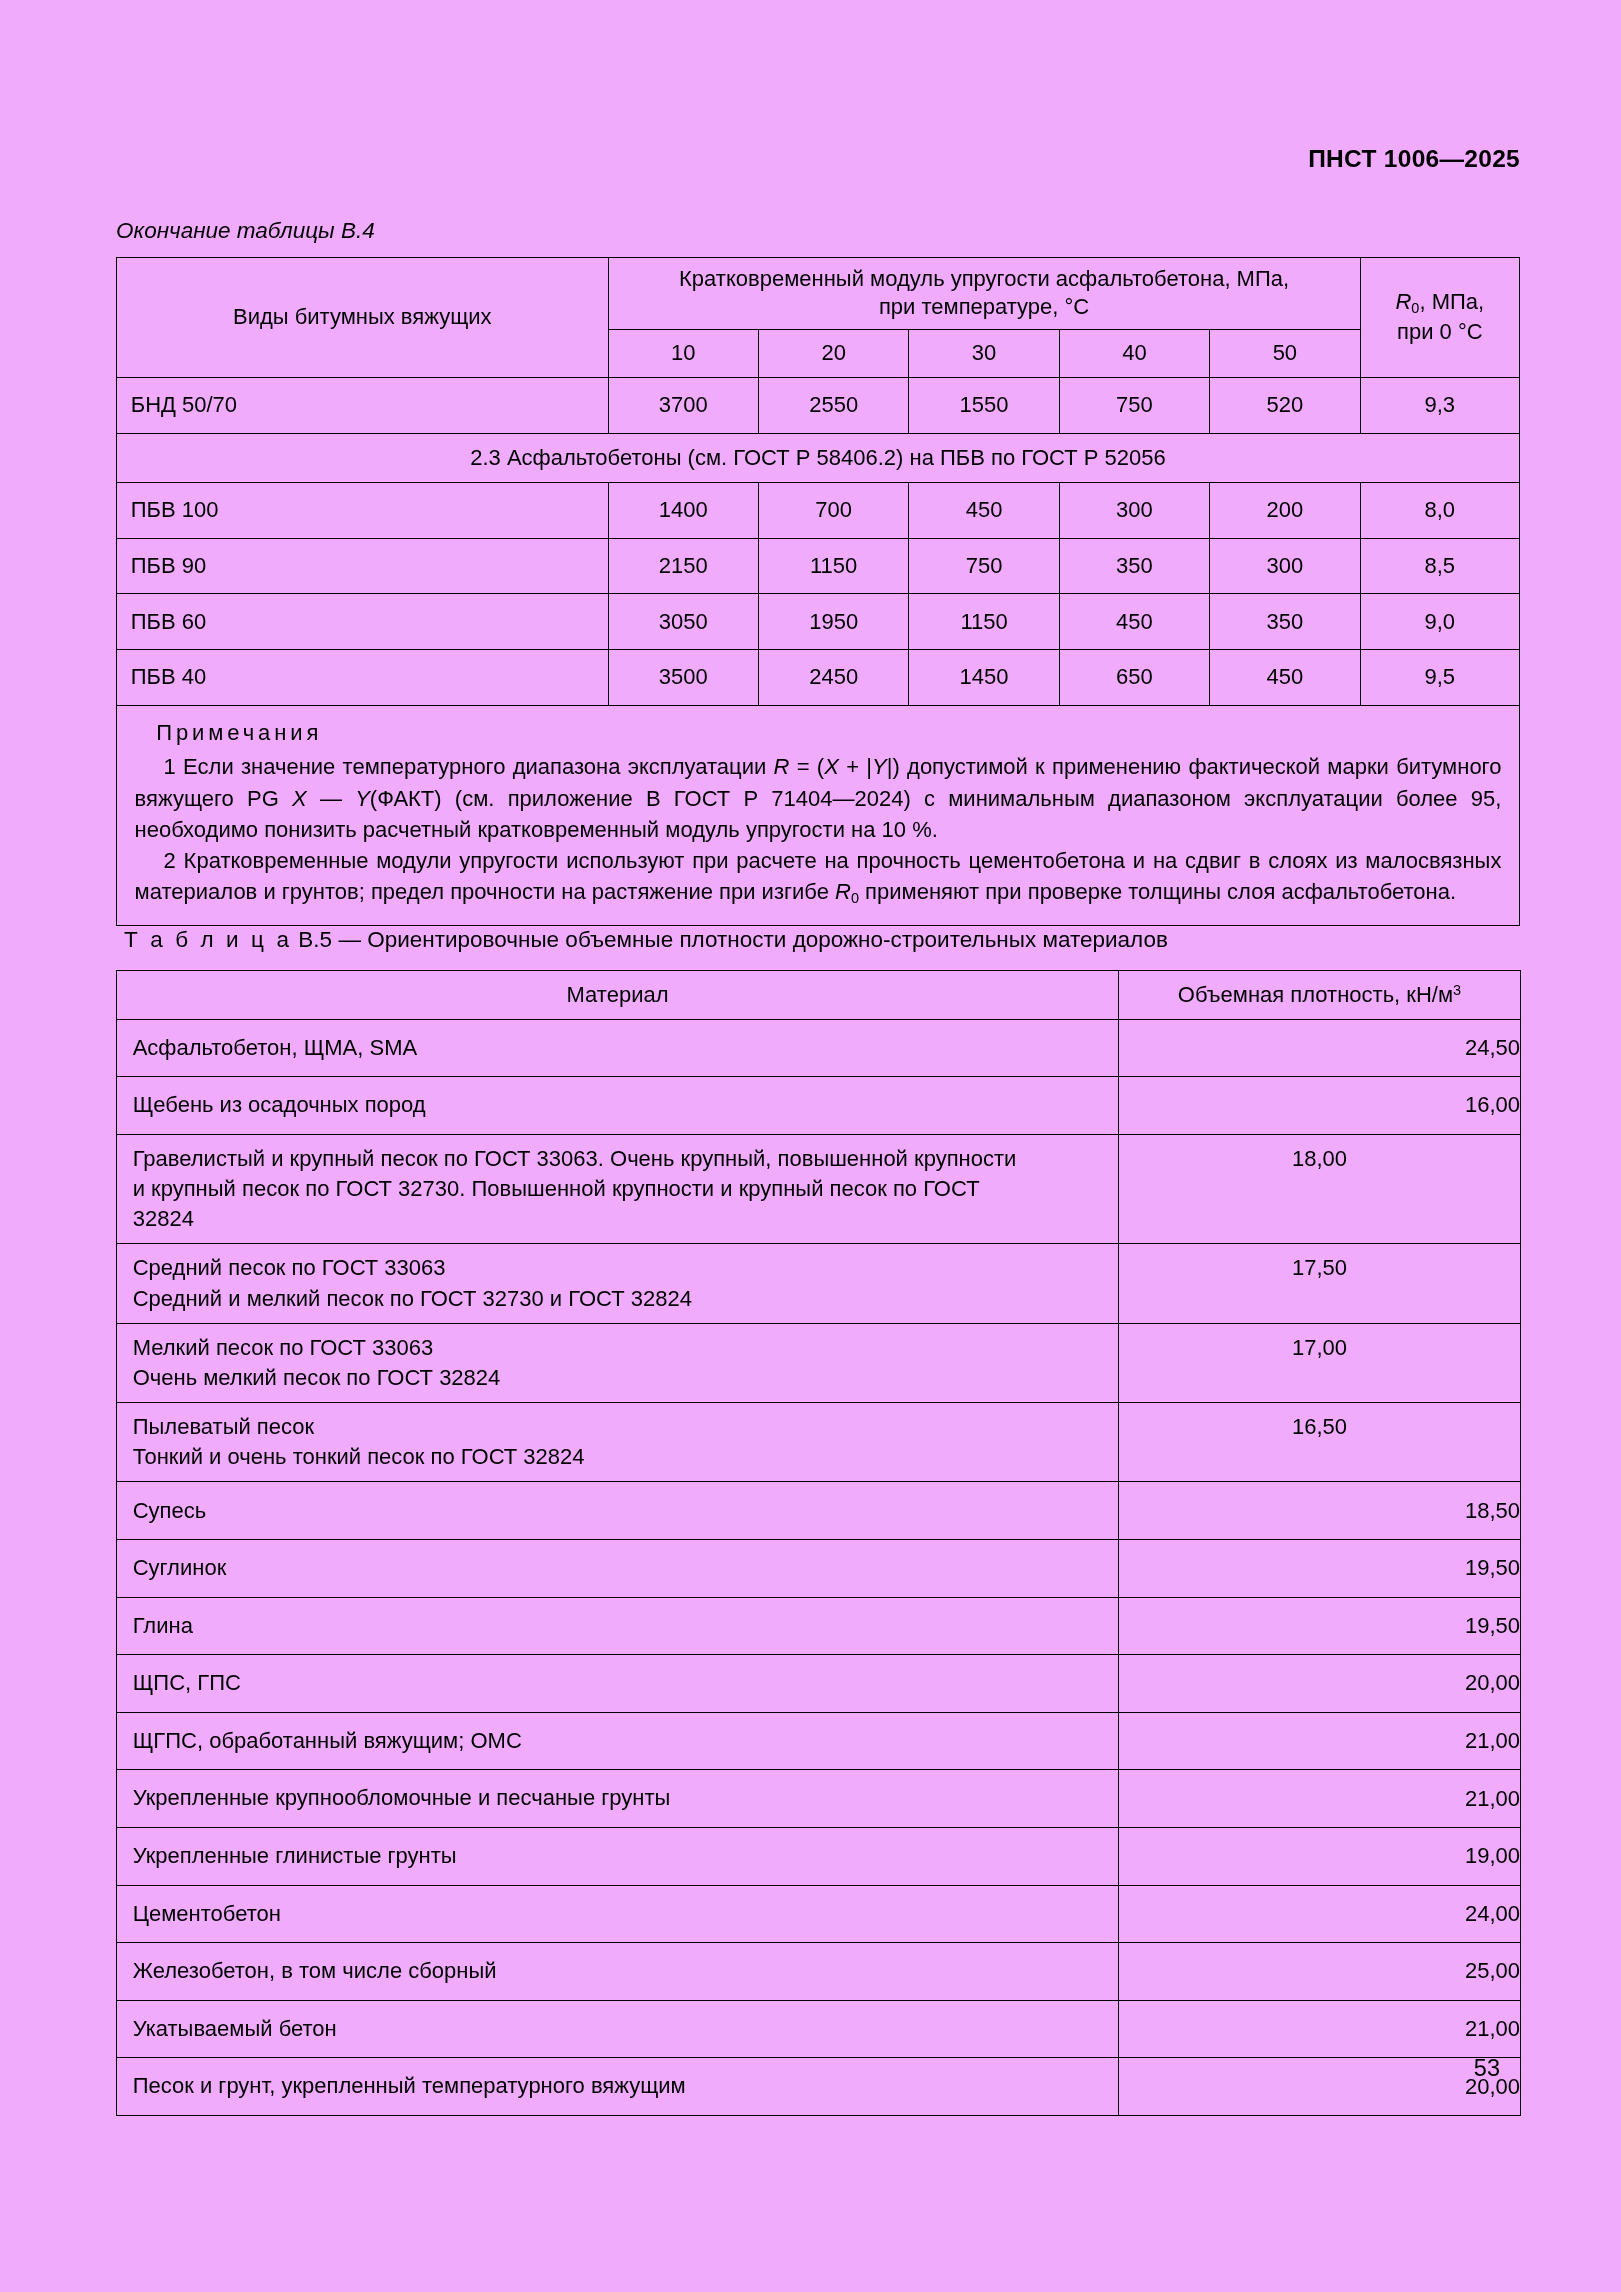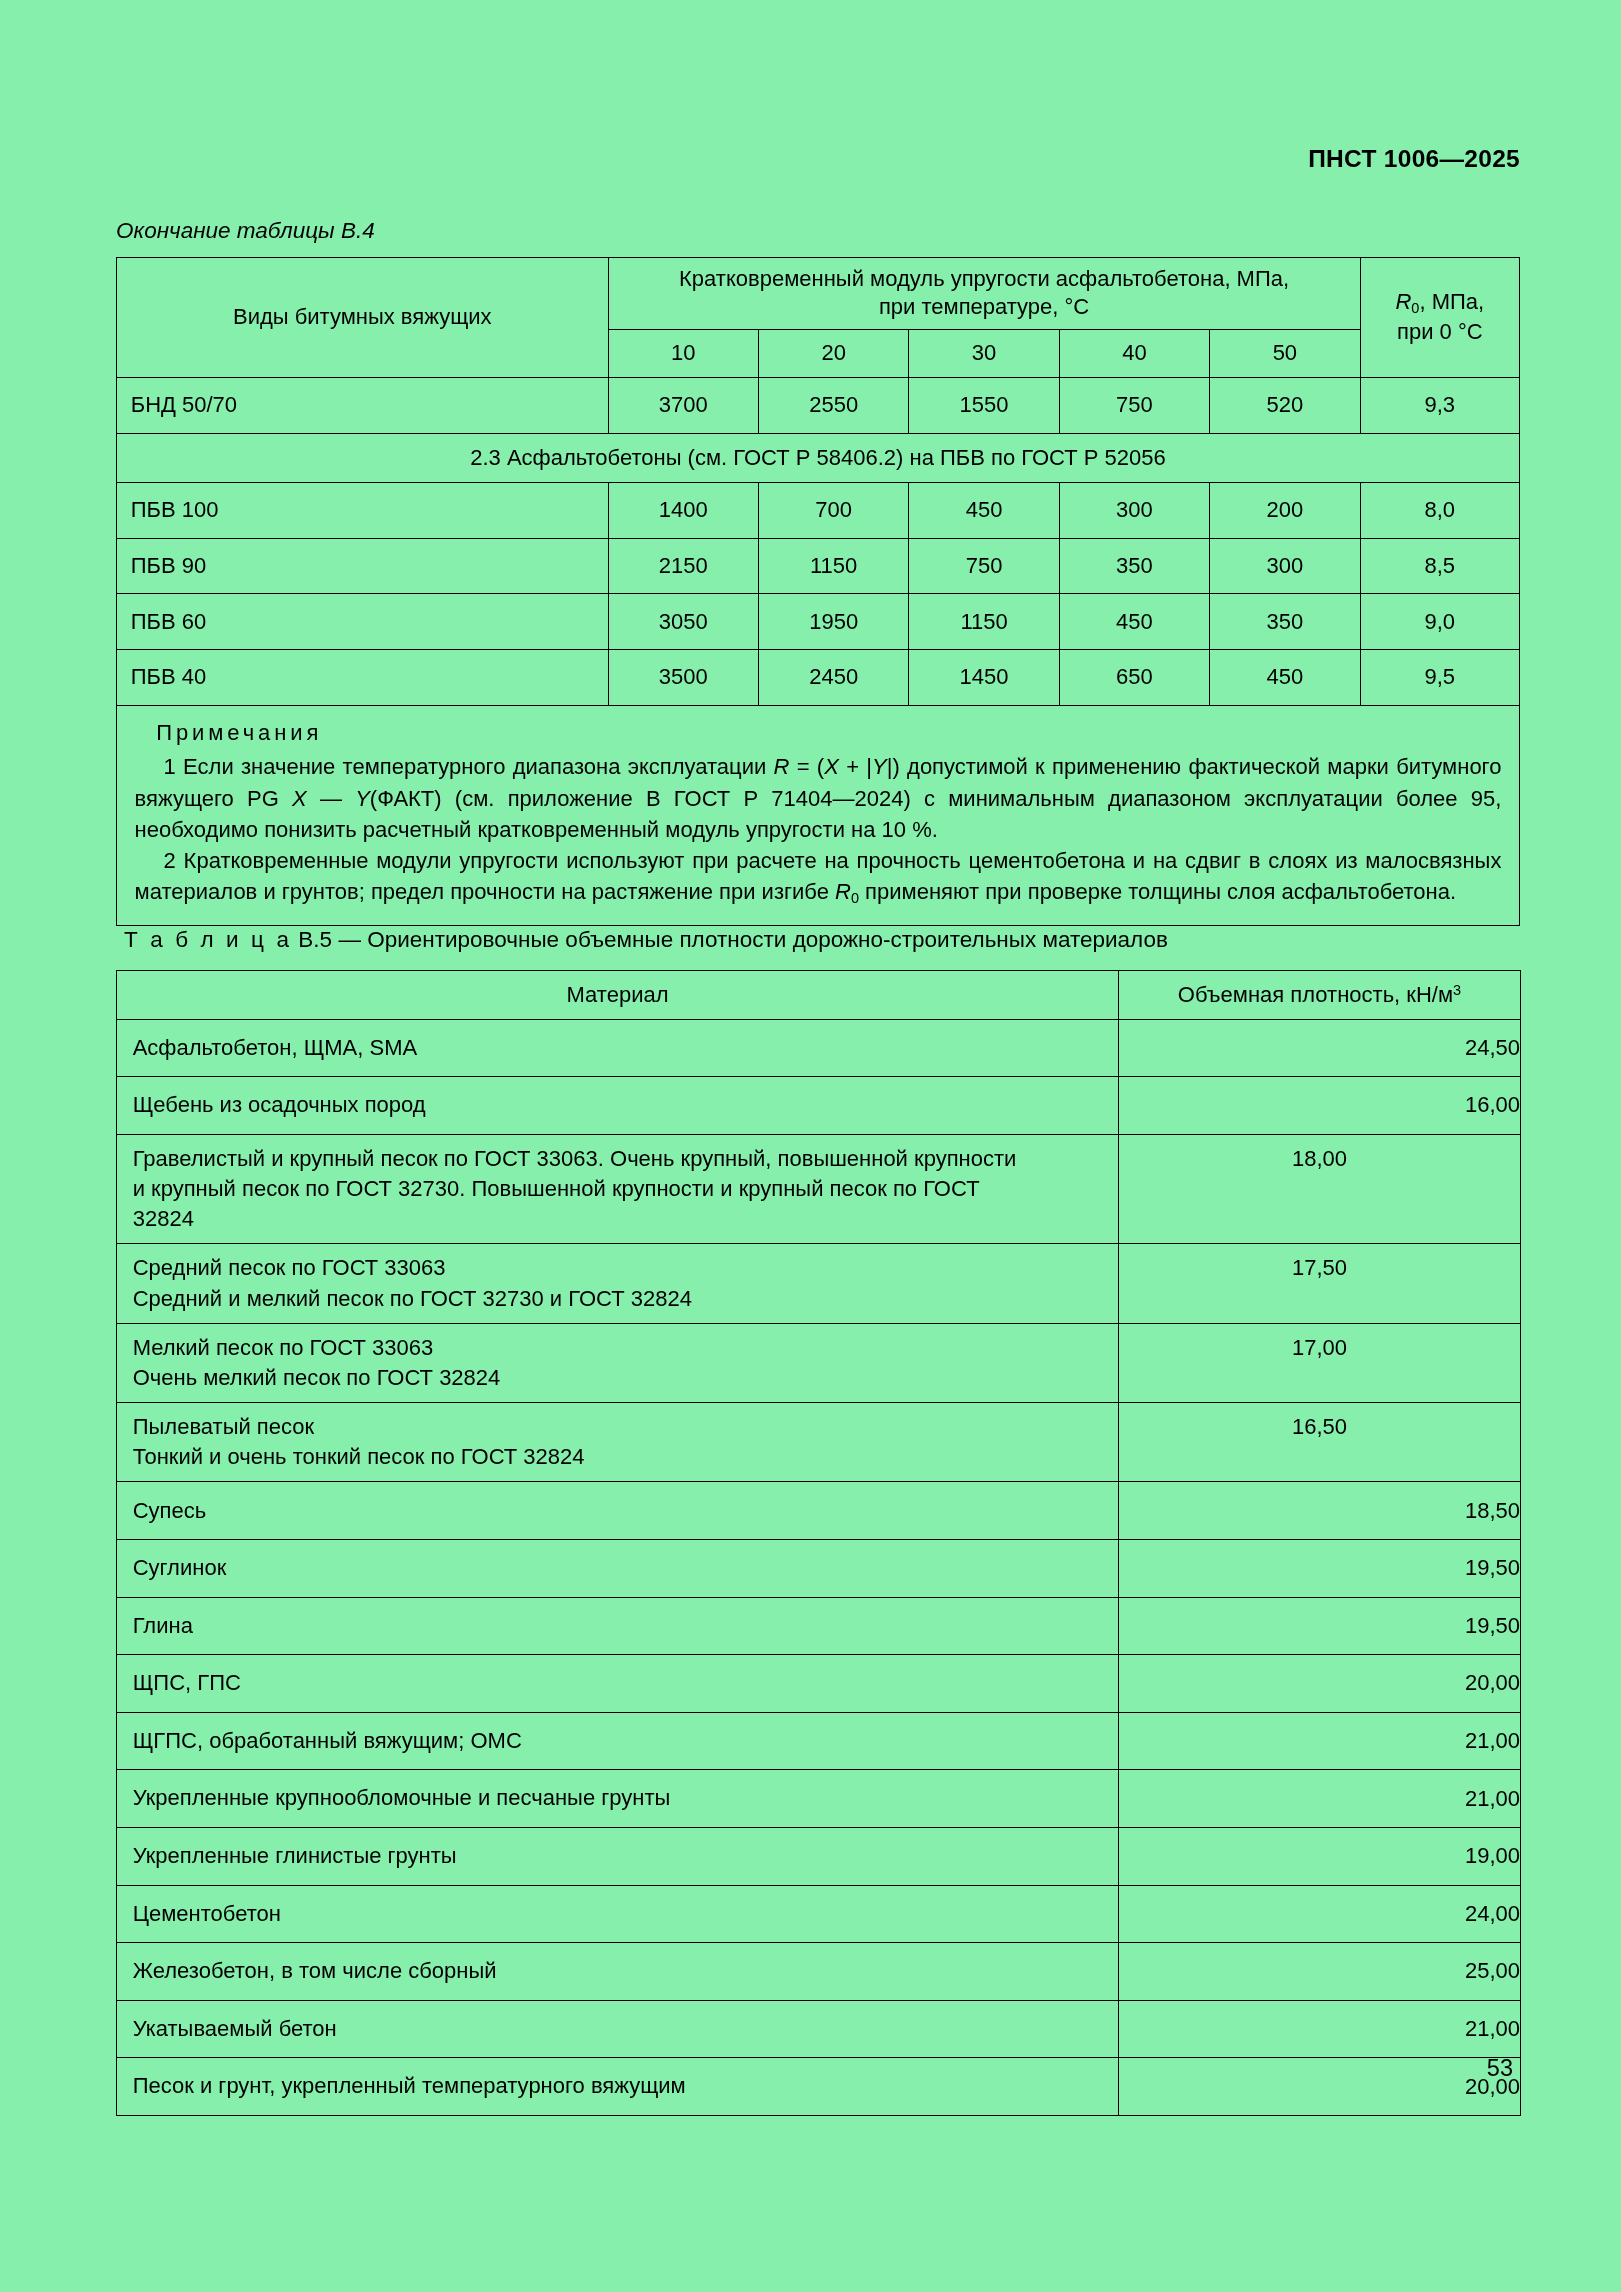--- a/index.html
+++ b/index.html
@@ -10,21 +10,21 @@
   }
   body {
     font-family: "Liberation Sans", sans-serif;
     color: #000000;
   }
   .page {
     position: relative;
     width: 1621px;
     height: 2293px;
     margin: 0 auto;
-    background: #86efac;
+    background: #f0abfc;
     box-sizing: border-box;
     padding: 1px;
     overflow: hidden;
   }
   .content {
     position: absolute;
     left: 116px;
     top: 0;
     width: 1404px;
   }
@@ -157,21 +157,21 @@
   }
   .tbl-b5 .dens-mid {
     text-align: right;
     vertical-align: middle;
   }
   .tbl-b5 tr.r1 td { height: 39px; }
 
   
   .page-number {
     position: absolute;
-    right: 7px;
+    right: 20px;
     top: 2055px;
     font-size: 23.5px;
   }
 </style>
 </head>
 <body>
 
 <div class="page">
   <div class="content">
 

